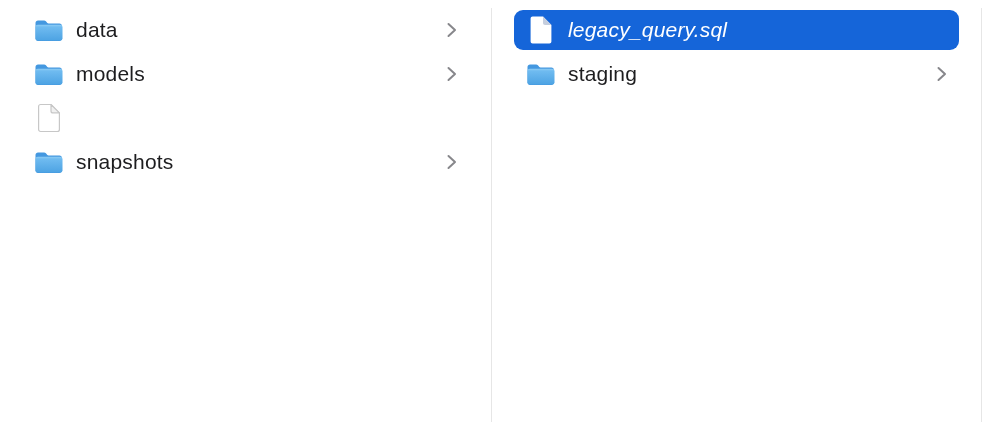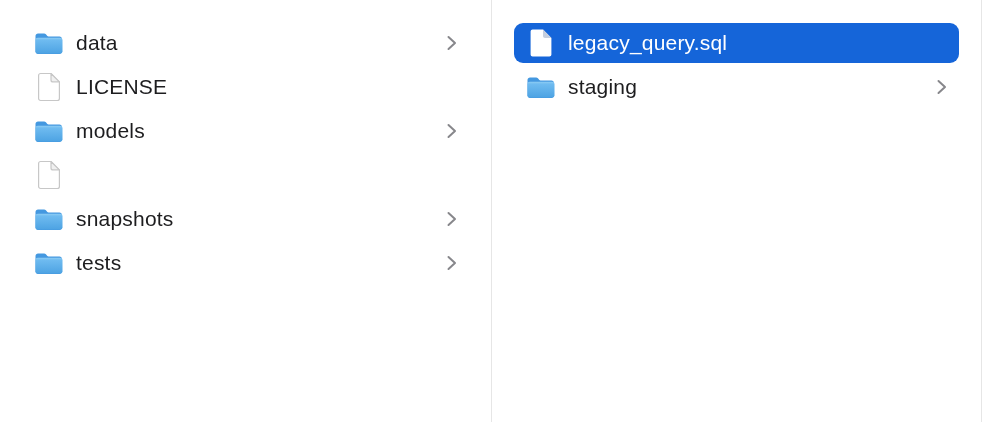--- a/index.html
+++ b/index.html
@@ -3,34 +3,34 @@
 <meta charset="utf-8">
 <style>
   * { margin: 0; padding: 0; box-sizing: border-box; }
   html, body {
     width: 984px; height: 422px;
     background: #ffffff;
     font-family: "Liberation Sans", sans-serif;
     overflow: hidden;
   }
   .finder { display: flex; height: 100%; }
-  .column { padding-top: 23px; }
+  .column { padding-top: 2px; margin-top: 8px; }
   .column-left  { width: 492px; border-right: 1px solid var(--divider, #e6e6e6); }
   .column-right { width: 490px; border-right: 1px solid var(--divider, #e6e6e6); }
 
   .row {
     height: 40px;
     margin: 0 22px 4px 22px;
     border-radius: 9px;
     display: flex;
     align-items: center;
     padding: 0 12px;
   }
   .selected-gray { background: var(--selection-gray, #dcdcdc); }
-  .selected-blue { background: var(--selection-blue, #1565d9); }
+  .selected-blue { background: var(--selection-blue, #1565d9); font-style: italic; }
 
   .icon { width: 30px; height: 30px; display: flex; justify-content: center; align-items: center; flex: 0 0 30px; }
 
   .label {
     margin-left: 12px;
     font-size: 21px;
     letter-spacing: 0.2px;
     color: var(--text, #1d1d1f);
     white-space: nowrap;
   }
@@ -64,31 +64,20 @@
         <rect x="1.5" y="6.8" width="27" height="15.7" rx="2.3" fill="url(#folderGrad)"></rect>
       </svg>
     </span>
 
     <span class="label">data</span>
     <span class="chevron">
       <svg width="11" height="18" viewBox="0 0 11 18" aria-hidden="true">
         <path d="M2.5 3 L9 9 L2.5 15" fill="none" stroke="currentColor" stroke-width="2" stroke-linecap="round" stroke-linejoin="round"></path>
       </svg>
     </span>
-  </div>
-      <div class="row">
-
-    <span class="icon file-icon">
-      <svg width="24" height="30" viewBox="0 0 24 30" aria-hidden="true">
-        <path class="page" d="M1.6 3.5 c0 -1.1 0.9 -2 2 -2 H14 l8.4 8.4 V26.5 c0 1.1 -0.9 2 -2 2 H3.6 c-1.1 0 -2 -0.9 -2 -2 Z"></path>
-        <path class="fold" d="M14 1.5 l8.4 8.4 H16 c-1.1 0 -2 -0.9 -2 -2 Z"></path>
-      </svg>
-    </span>
-    <span class="label">LICENSE</span>
-
   </div>
       <div class="row">
     <span class="icon folder-icon">
       <svg width="30" height="25" viewBox="0 0 30 25" aria-hidden="true">
         <defs>
           <linearGradient id="folderGrad" x1="0" y1="0" x2="0" y2="1">
             <stop offset="0" stop-color="#8ecdf4"></stop>
             <stop offset="0.14" stop-color="#6fbbf0"></stop>
             <stop offset="1" stop-color="#4da3e3"></stop>
           </linearGradient>
@@ -130,42 +119,20 @@
       </svg>
     </span>
 
     <span class="label">snapshots</span>
     <span class="chevron">
       <svg width="11" height="18" viewBox="0 0 11 18" aria-hidden="true">
         <path d="M2.5 3 L9 9 L2.5 15" fill="none" stroke="currentColor" stroke-width="2" stroke-linecap="round" stroke-linejoin="round"></path>
       </svg>
     </span>
   </div>
-      <div class="row">
-    <span class="icon folder-icon">
-      <svg width="30" height="25" viewBox="0 0 30 25" aria-hidden="true">
-        <defs>
-          <linearGradient id="folderGrad" x1="0" y1="0" x2="0" y2="1">
-            <stop offset="0" stop-color="#8ecdf4"></stop>
-            <stop offset="0.14" stop-color="#6fbbf0"></stop>
-            <stop offset="1" stop-color="#4da3e3"></stop>
-          </linearGradient>
-        </defs>
-        <path d="M1.5 5 C1.5 3.6 2.6 2.5 4 2.5 h6.1 c0.7 0 1.35 0.3 1.8 0.8 l1.45 1.6 c0.3 0.32 0.72 0.5 1.15 0.5 h11 c1.4 0 2.5 1.1 2.5 2.5 v12.6 c0 1.4 -1.1 2.5 -2.5 2.5 H4 c-1.4 0 -2.5 -1.1 -2.5 -2.5 Z" fill="#4498e0"></path>
-        <rect x="1.5" y="6.8" width="27" height="15.7" rx="2.3" fill="url(#folderGrad)"></rect>
-      </svg>
-    </span>
-
-    <span class="label">tests</span>
-    <span class="chevron">
-      <svg width="11" height="18" viewBox="0 0 11 18" aria-hidden="true">
-        <path d="M2.5 3 L9 9 L2.5 15" fill="none" stroke="currentColor" stroke-width="2" stroke-linecap="round" stroke-linejoin="round"></path>
-      </svg>
-    </span>
-  </div>
     </div>
   <div class="column column-right">
       <div class="row selected-blue">
 
     <span class="icon file-icon">
       <svg width="24" height="30" viewBox="0 0 24 30" aria-hidden="true">
         <path class="page" d="M1.6 3.5 c0 -1.1 0.9 -2 2 -2 H14 l8.4 8.4 V26.5 c0 1.1 -0.9 2 -2 2 H3.6 c-1.1 0 -2 -0.9 -2 -2 Z"></path>
         <path class="fold" d="M14 1.5 l8.4 8.4 H16 c-1.1 0 -2 -0.9 -2 -2 Z"></path>
       </svg>
     </span>

